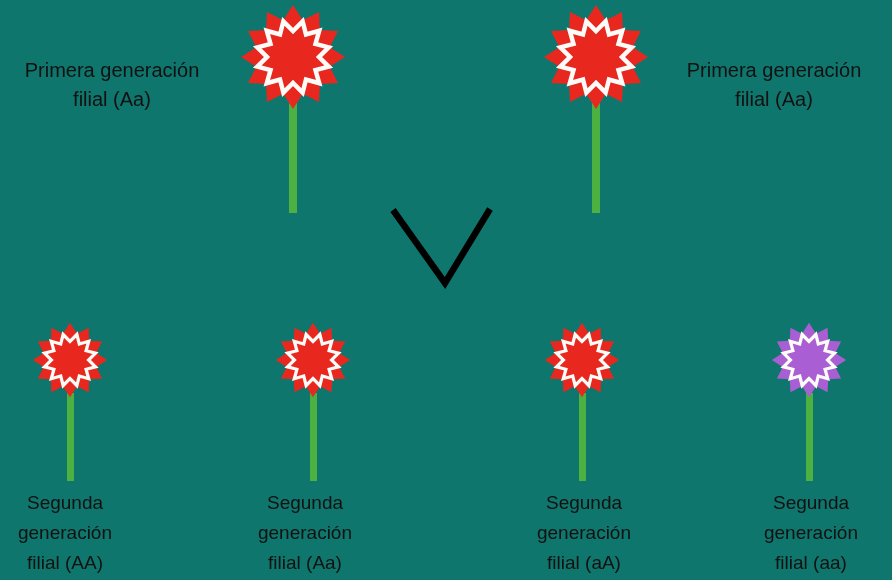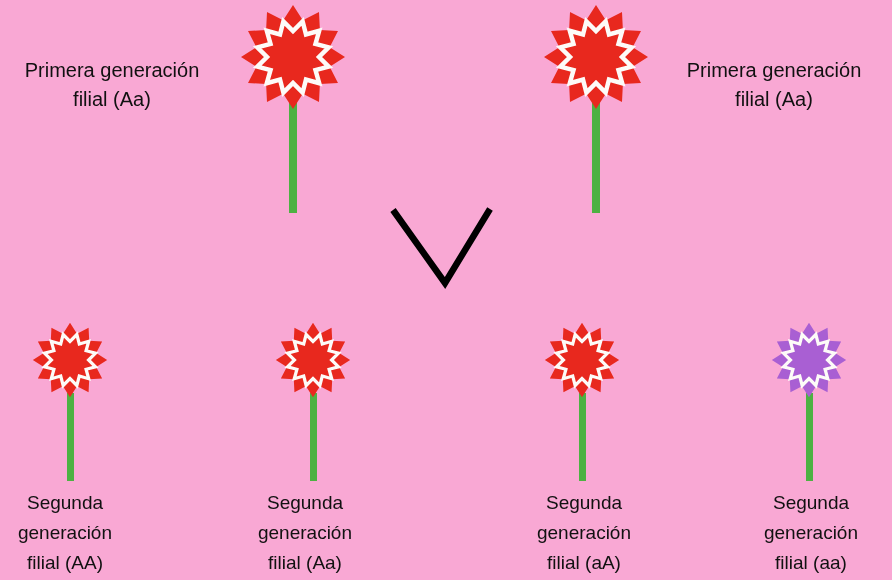--- a/index.html
+++ b/index.html
@@ -1,19 +1,19 @@
 <!DOCTYPE html>
 <html style="--flower_red: #e8281e; --flower_purple: #a95fd3; --stem_green: #4db142; --line_black: #000000; --text_black: #111111; --inner_outline: #fdfbf8; --background: #ffffff;"><head>
 <meta charset="utf-8">
 <style>
   html,body{margin:0;padding:0;background:#ffffff;}
   .canvas{
     position:relative;
     width:892px;height:580px;
-    background:#f9a8d4;
+    background:#0f766e;
     overflow:hidden;
     font-family:"Liberation Sans", sans-serif;
     color:var(--text_black,#111);
   }
   .label{position:absolute;text-align:center;color:var(--text_black,#111);}
   .parent-label{font-size:20px;line-height:29px;width:220px;}
   .offspring-label{font-size:19px;line-height:30px;width:200px;}
   .stem{position:absolute;background:var(--stem_green,#4db142);}
   .flower-head{position:absolute;display:block;}
   .flower-red{color:var(--flower_red,#e8281e);}

